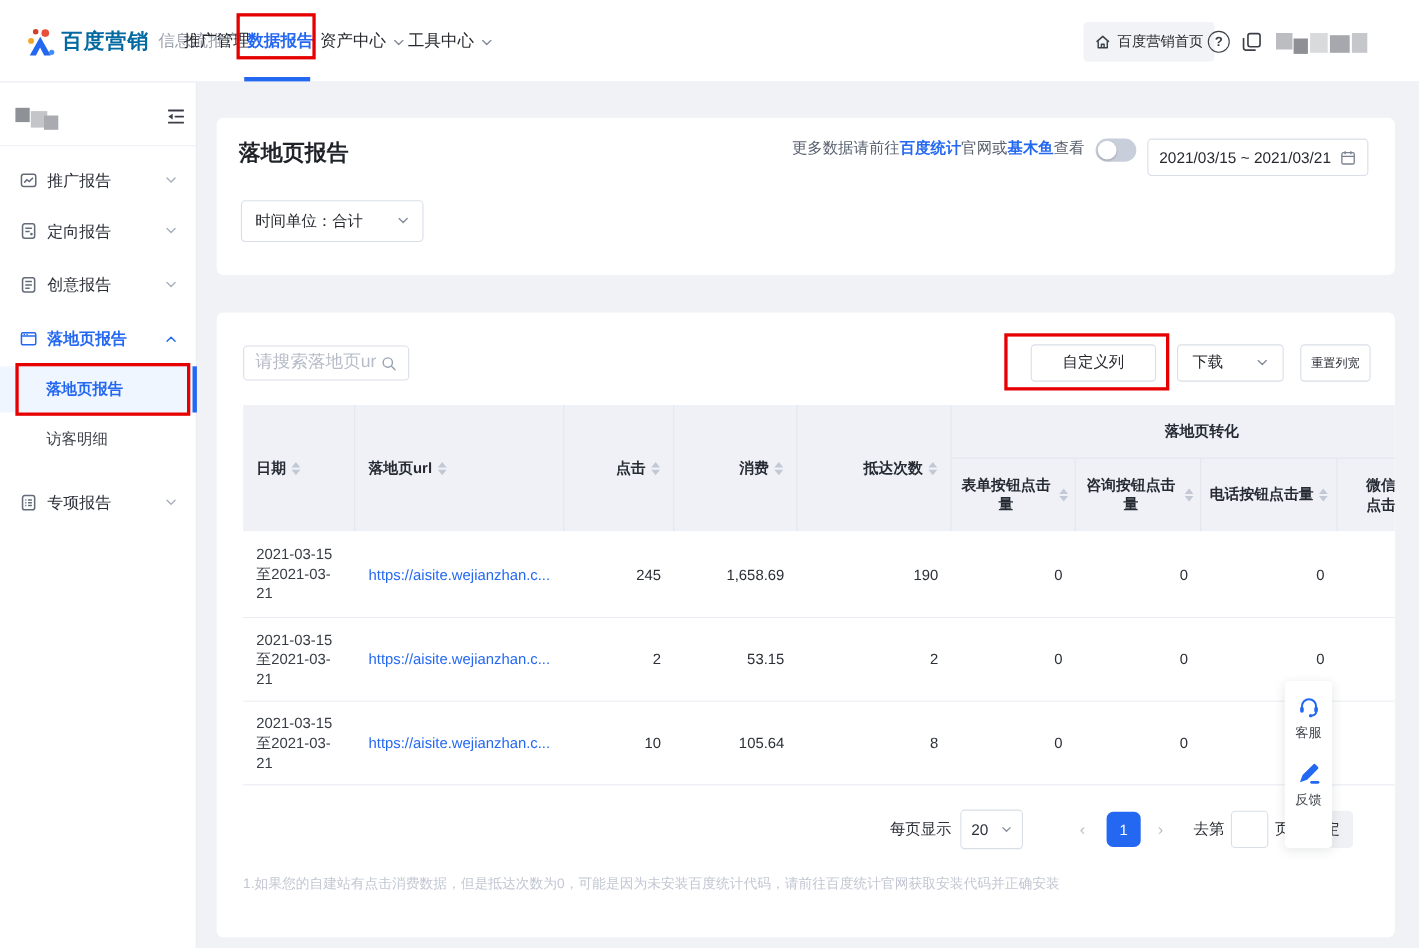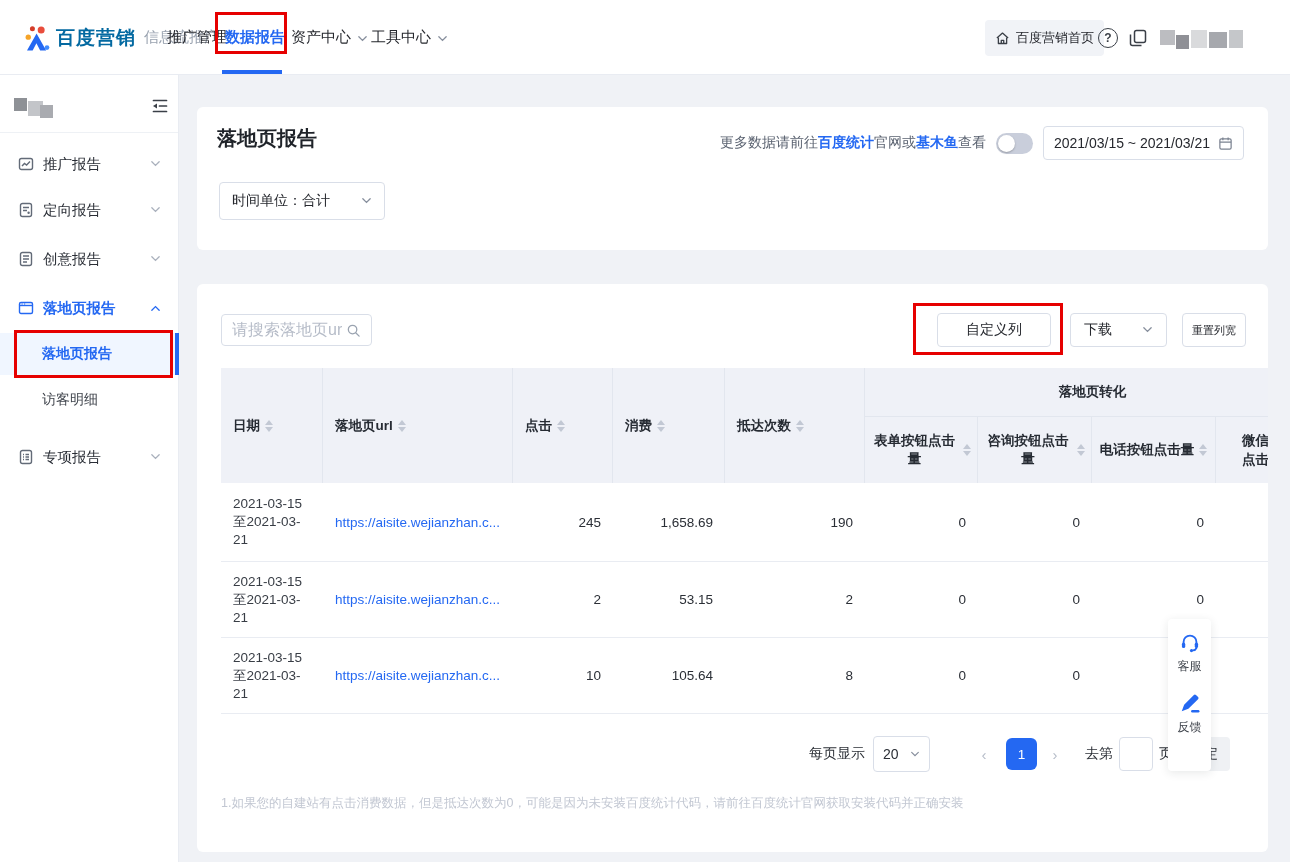--- a/index.html
+++ b/index.html
@@ -49,21 +49,21 @@
   .side-sub-active { height:42px; background:#f0f6ff; color:#2468f2; font-weight:bold; }
   .side-activebar { position:absolute; left:175px; top:258px; width:4px; height:42px; background:#2468f2; }
 
   
   .content { position:absolute; left:179px; top:75px; right:0; bottom:0; }
   .card { position:absolute; left:18px; width:1071px; background:#fff; border-radius:6px; }
   .card1 { top:32px; height:143px; }
   .card2 { top:209px; height:568px; overflow:hidden; }
 
   .rpt-title { position:absolute; left:20px; top:18px; font-size:20px; font-weight:bold; color:#1f2329; }
-  .more-row { position:absolute; right:24px; top:19px; height:34px; display:flex; align-items:center; gap:10px; }
+  .more-row { position:absolute; right:24px; top:19px; height:34px; display:flex; gap:10px; }
   .more-text { font-size:14px; color:#5a6270; }
   .more-text a { color:#2468f2; font-weight:bold; text-decoration:none; cursor:pointer; }
   .toggle { width:37px; height:21px; border-radius:11px; background:#c9cedb; position:relative; cursor:pointer; }
   .toggle .knob { position:absolute; left:2px; top:2px; width:17px; height:17px; border-radius:50%;
                   background:#fff; box-shadow:0 1px 2px rgba(0,0,0,.25); }
   .datebox { height:34px; border:1px solid #d9dee8; border-radius:4px; display:flex; align-items:center;
              gap:8px; padding:0 10px; font-size:14px; color:#26282e; cursor:pointer; }
   .datebox svg { width:15px; height:15px; color:#7a8290; }
   .timeunit { position:absolute; left:22px; top:75px; width:166px; height:38px; border:1px solid #d9dee8;
               border-radius:4px; display:flex; align-items:center; padding:0 12px; font-size:14px;
@@ -80,21 +80,21 @@
          display:flex; align-items:center; justify-content:center; font-size:14px; color:#26282e; cursor:pointer; }
   .btn-custom { left:740px; width:114px; }
   .btn-down  { left:873px; width:97px; justify-content:space-between; padding:0 13px; }
   .btn-down .chev { width:11px; height:8px; color:#868e9c; }
   .btn-reset { left:985px; width:64px; font-size:11px; }
 
   
   .tablewrap { position:absolute; left:24px; top:84px; width:1047px; height:347px; overflow:hidden; }
   .thead { display:flex; width:1099px; height:115px; background:#eff1f7; font-size:13.5px; color:#262b33; font-weight:bold; }
   .hcell { height:115px; display:flex; align-items:center; border-right:1px solid #e2e6ee; padding:0 12px; }
-  .hcell.a-right { }
+  .hcell.a-right { justify-content:flex-end; }
   .hgroup { width:455px; display:flex; flex-direction:column; }
   .gtitle { height:49px; display:flex; align-items:center; justify-content:center; border-bottom:1px solid #e2e6ee; }
   .gcells { flex:1; display:flex; }
   .hsub { display:flex; align-items:center; justify-content:center; border-right:1px solid #e2e6ee; padding:0 6px; text-align:center; }
   .hsub.clip { justify-content:flex-start; padding-left:26px; text-align:left; }
   .hsub.clip .lblw { width:66px; line-height:19px; }
   .sort { display:inline-flex; flex-direction:column; gap:2px; margin-left:5px; cursor:pointer; }
   .sort i { width:0; height:0; border-left:4px solid transparent; border-right:4px solid transparent; }
   .sort .u { border-bottom:5px solid #c2c8d4; }
   .sort .d { border-top:5px solid #c2c8d4; }

